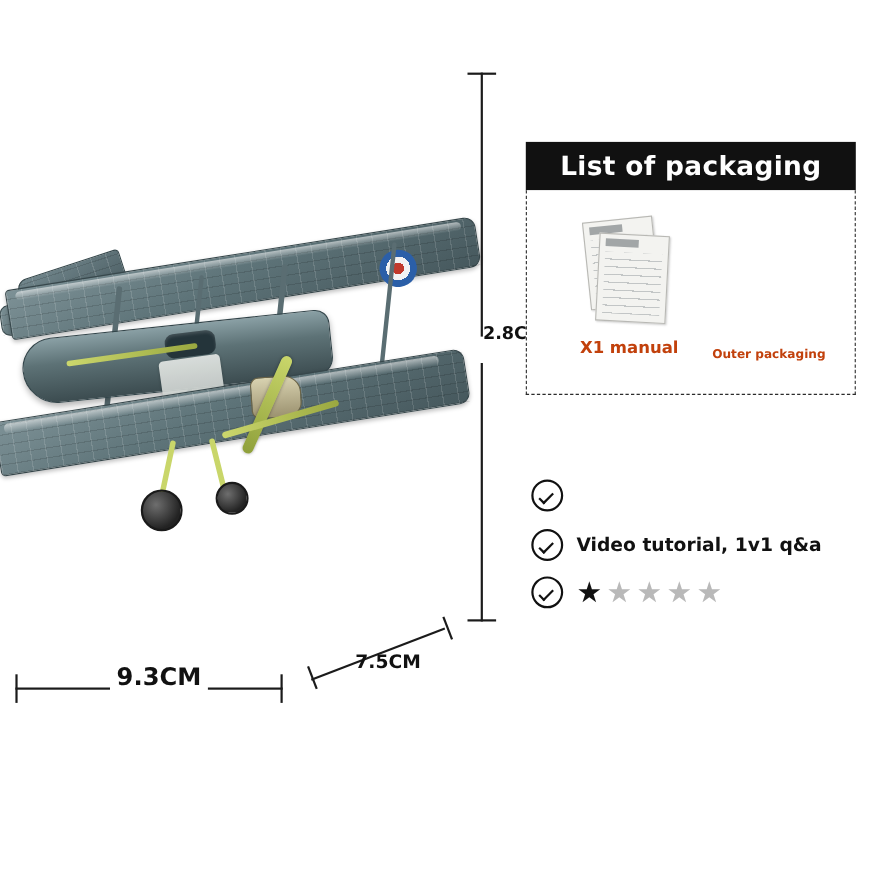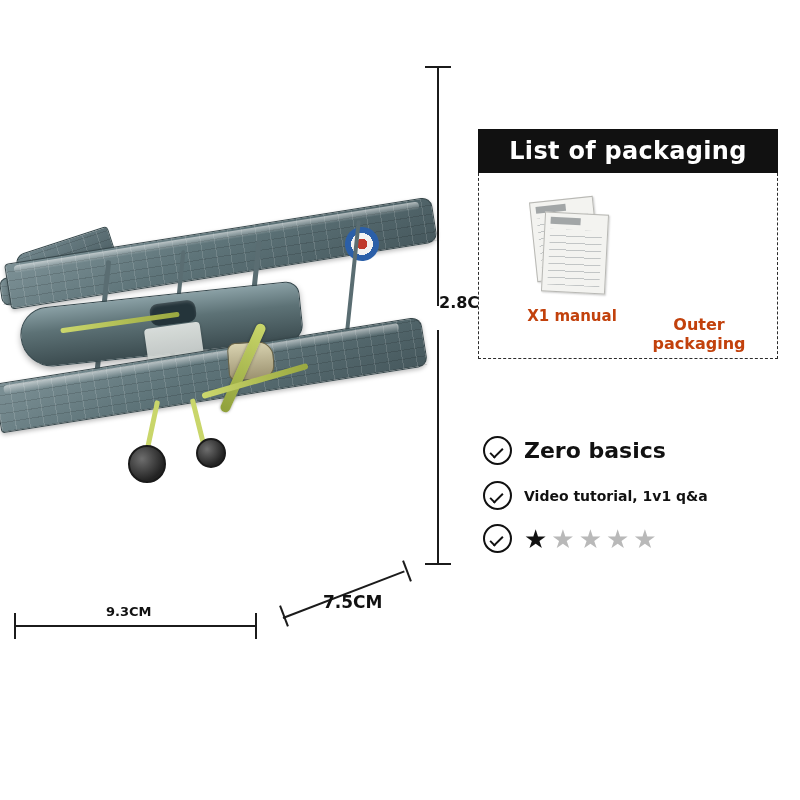--- a/index.html
+++ b/index.html
@@ -249,51 +249,50 @@
   <div class="dim-label" style="left:415px;top:293px;font-size:16px;margin-left:24px;">2.8CM</div>
 
   <div class="dim-line" style="left:283px;top:617px;width:130px;height:2px;transform:rotate(-21deg);transform-origin:left center;"></div>
   <div class="dim-line" style="left:283px;top:605px;width:2px;height:22px;transform:rotate(-21deg);"></div>
   <div class="dim-line" style="left:406px;top:560px;width:2px;height:22px;transform:rotate(-21deg);"></div>
   <div class="dim-label" style="left:323px;top:592px;font-size:17px;">7.5CM</div>
 
   <div class="dim-line" style="left:14px;top:625px;width:243px;height:2px;"></div>
   <div class="dim-line" style="left:14px;top:613px;width:2px;height:26px;"></div>
   <div class="dim-line" style="left:255px;top:613px;width:2px;height:26px;"></div>
-  <div class="dim-label" style="left:100px;top:604px;font-size:13px;background:#fff;padding:0 6px;">9.3CM</div>
+  <div class="dim-label" style="left:100px;top:604px;font-size:22px;background:#fff;padding:0 6px;">9.3CM</div>
 
   <div class="lop">
     <div class="lop-header">List of packaging</div>
     <div class="lop-body">
 
       <div class="manual">
         <div class="sheet" style="left:0;top:0;width:62px;height:78px;transform:rotate(-6deg);">
           <div class="sheet-title"></div>
           <div class="sheet-lines"></div>
         </div>
         <div class="sheet" style="left:10px;top:14px;width:62px;height:78px;transform:rotate(3deg);">
           <div class="sheet-title"></div>
           <div class="sheet-lines"></div>
         </div>
       </div>
 
 
       <div class="cap" style="left:28px;top:134px;width:130px;font-size:15px;">X1 manual</div>
-      <div class="cap" style="left:150px;top:142px;width:140px;font-size:16px;">Outer packaging</div>
+      <div class="cap" style="left:150px;top:142px;width:140px;font-size:11px;">Outer packaging</div>
     </div>
   </div>
 
   <div class="feat" style="left:483px;top:436px;">
     <span class="check"></span>
-    <span class="feat-text" style="font-size:22px;">Zero basics</span>
   </div>
 
   <div class="feat" style="left:483px;top:481px;">
     <span class="check"></span>
-    <span class="feat-text" style="font-size:14px;">Video tutorial, 1v1 q&amp;a</span>
+    <span class="feat-text" style="font-size:17px;">Video tutorial, 1v1 q&amp;a</span>
   </div>
 
   <div class="feat" style="left:483px;top:524px;">
     <span class="check"></span>
     <span class="stars">
       <span class="star-on">★</span><span class="star-off">★</span><span class="star-off">★</span><span class="star-off">★</span><span class="star-off">★</span>
     </span>
   </div>
 
 

